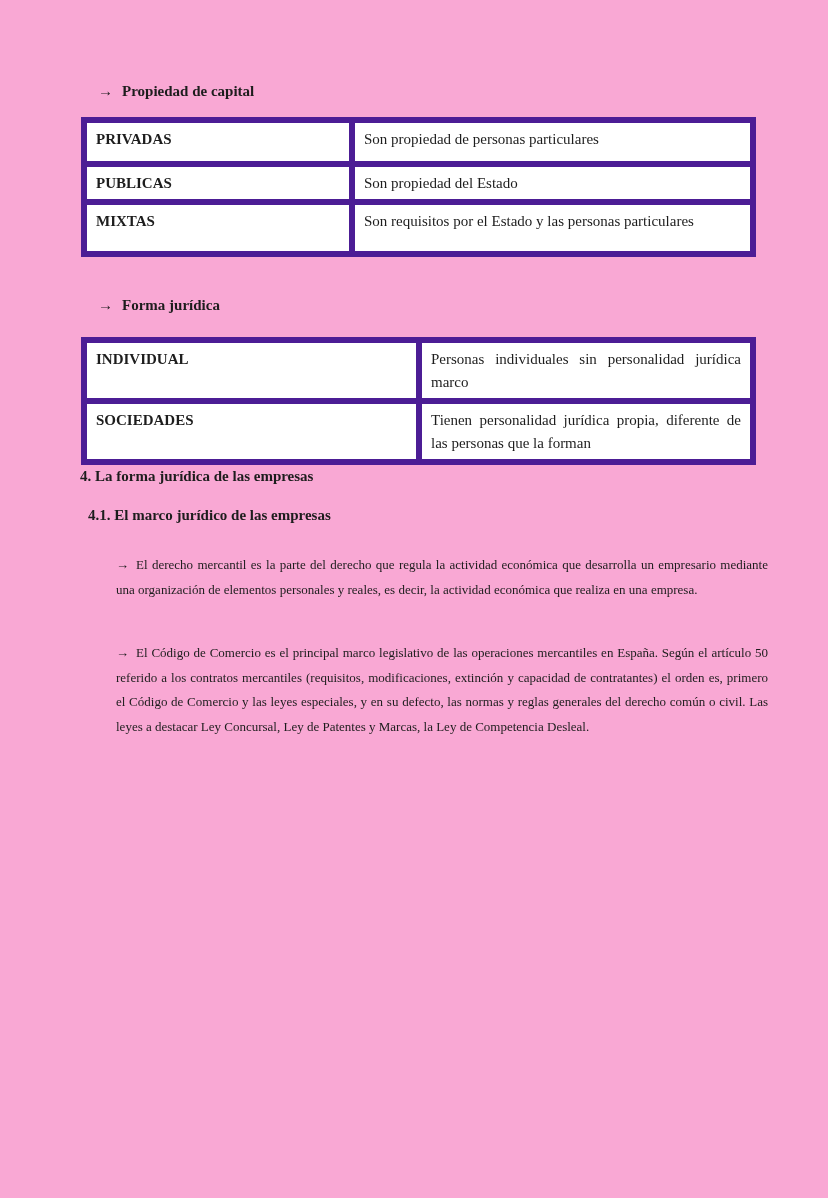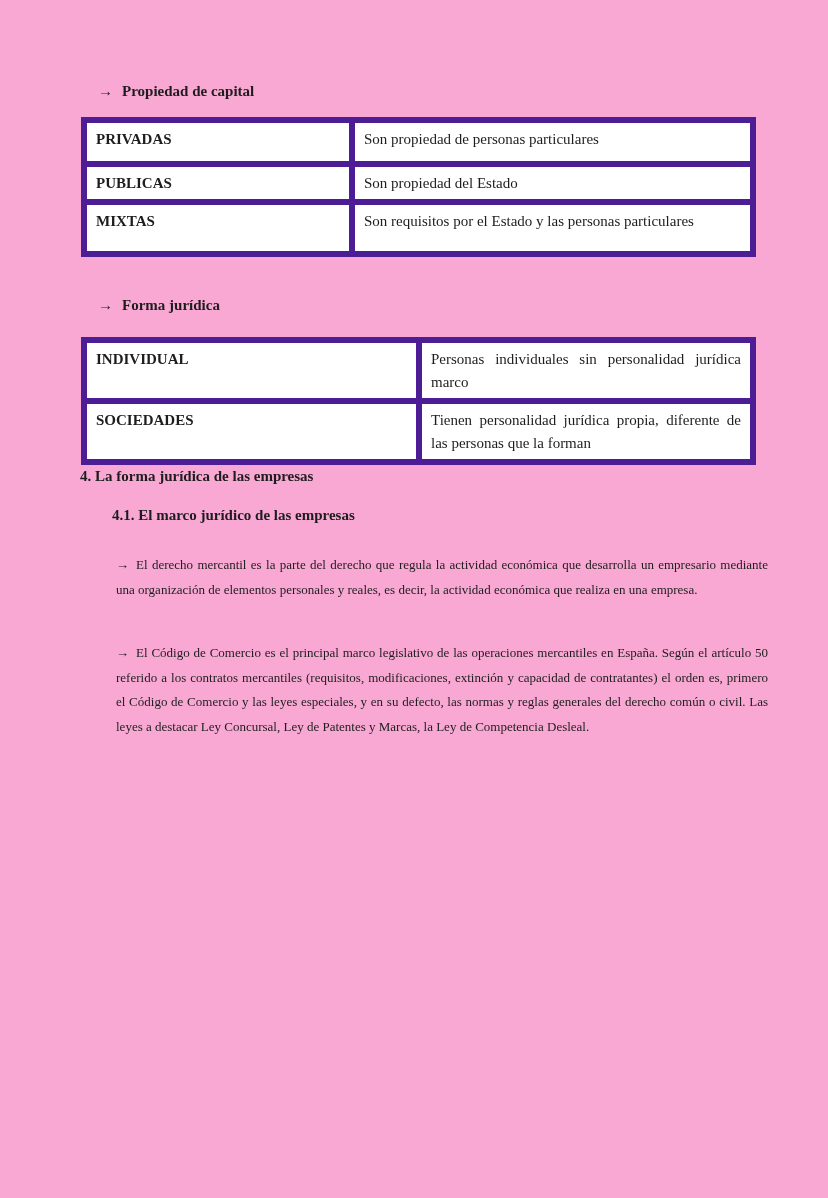--- a/index.html
+++ b/index.html
@@ -103,21 +103,21 @@
       </tr>
       <tr style="height:51px;">
         <td class="lbl">SOCIEDADES</td>
         <td class="desc">Tienen personalidad jurídica propia, diferente de las personas que la forman</td>
       </tr>
     </tbody>
   </table>
 
   <h2 class="section-title abs" style="left:80px; top:468px;">4. La forma jurídica de las empresas</h2>
 
-  <h3 class="section-title abs" style="left:112px; top:507px;">4.1. El marco jurídico de las empresas</h3>
+  <h3 class="section-title abs" style="left:88px; top:507px;">4.1. El marco jurídico de las empresas</h3>
 
   <p class="para abs" style="left:104px; top:541px; width:652px;">
     <span class="arrow">→</span><span>El derecho mercantil es la parte del derecho que regula la actividad económica que desarrolla un empresario mediante una organización de elementos personales y reales, es decir, la actividad económica que realiza en una empresa.</span>
   </p>
 
   <p class="para abs" style="left:104px; top:629px; width:652px;">
     <span class="arrow">→</span><span>El Código de Comercio es el principal marco legislativo de las operaciones mercantiles en España. Según el artículo 50 referido a los contratos mercantiles (requisitos, modificaciones, extinción y capacidad de contratantes) el orden es, primero el Código de Comercio y las leyes especiales, y en su defecto, las normas y reglas generales del derecho común o civil. Las leyes a destacar Ley Concursal, Ley de Patentes y Marcas, la Ley de Competencia Desleal.</span>
   </p>
 
 

